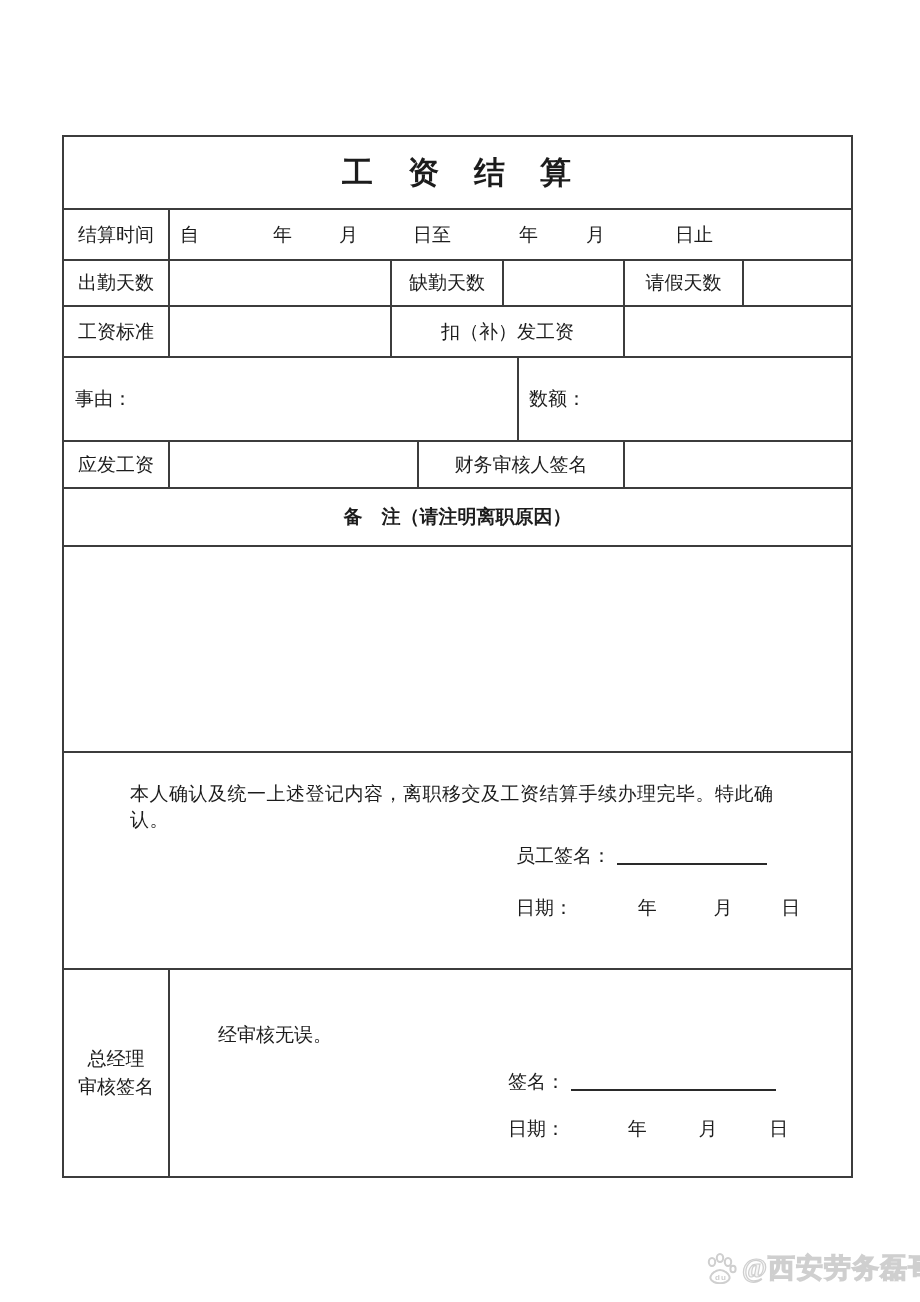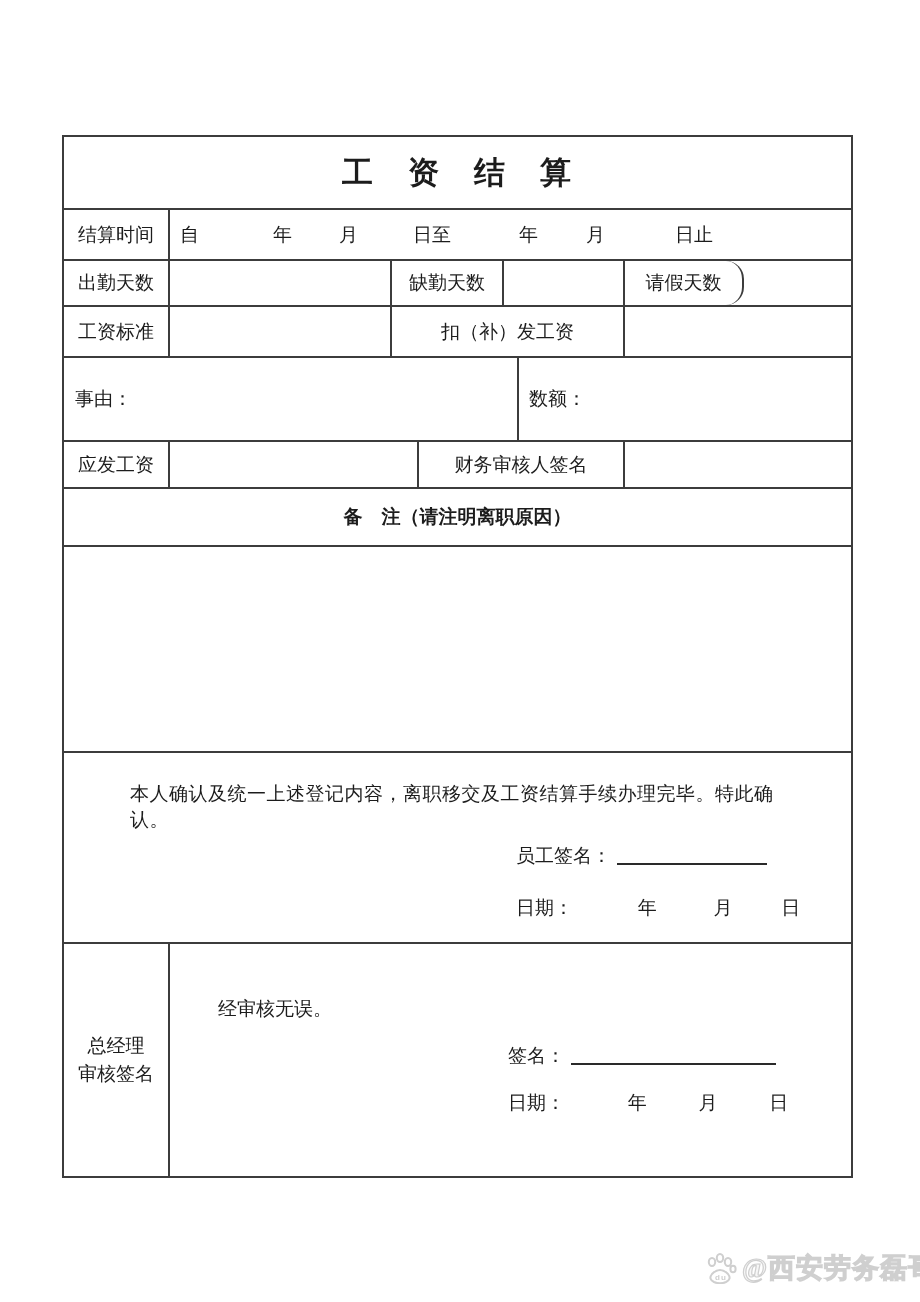--- a/index.html
+++ b/index.html
@@ -11,31 +11,31 @@
     border:2px solid #3c3c3c; display:flex; flex-direction:column; background:#fff;
   }
   .row { display:flex; flex-direction:row; border-bottom:2px solid #3c3c3c; flex:0 0 auto; }
   .row:last-child { border-bottom:none; }
   .cell { border-right:2px solid #3c3c3c; display:flex; align-items:center; font-size:19px; }
   .cell:last-child { border-right:none; }
   .flex1 { flex:1 1 auto; }
 
   .w-label  { flex:0 0 106px; justify-content:center; text-align:center; }
   .w-222 { flex:0 0 222px; } .w-112 { flex:0 0 112px; justify-content:center; }
-  .w-121 { flex:0 0 121px; } .w-119 { flex:0 0 119px; justify-content:center;border-radius:18px; }
+  .w-121 { flex:0 0 121px; } .w-119 { flex:0 0 119px; justify-content:center; }
   .w-233 { flex:0 0 233px; justify-content:center; }
   .w-455 { flex:0 0 455px; } .w-249 { flex:0 0 249px; }
   .w-206 { flex:0 0 206px; justify-content:center; }
 
   .title-row { height:73px; align-items:center; justify-content:center; }
   .doc-title { font-size:31px; font-weight:bold; letter-spacing:2px; }
 
   .r-time { height:51px; } .r-att { height:46px; } .r-std { height:51px; }
   .r-other { height:84px; } .r-pay { height:47px; } .r-remark { height:58px; }
-  .r-blank { height:206px; } .r-confirm { height:191px; } .r-manager { flex:1 1 auto; }
+  .r-blank { height:206px; } .r-confirm { height:217px; } .r-manager { flex:1 1 auto; }
 
   .time-cell { padding-left:10px; }
   .time-cell .seg { display:inline-block; white-space:pre; }
   .time-cell .seg:nth-child(2) { margin-left:74px; }
   .time-cell .seg:nth-child(3) { margin-left:47px; }
   .time-cell .seg:nth-child(4) { margin-left:55px; }
   .time-cell .seg:nth-child(5) { margin-left:68px; }
   .time-cell .seg:nth-child(6) { margin-left:48px; }
   .time-cell .seg:nth-child(7) { margin-left:70px; }
 

